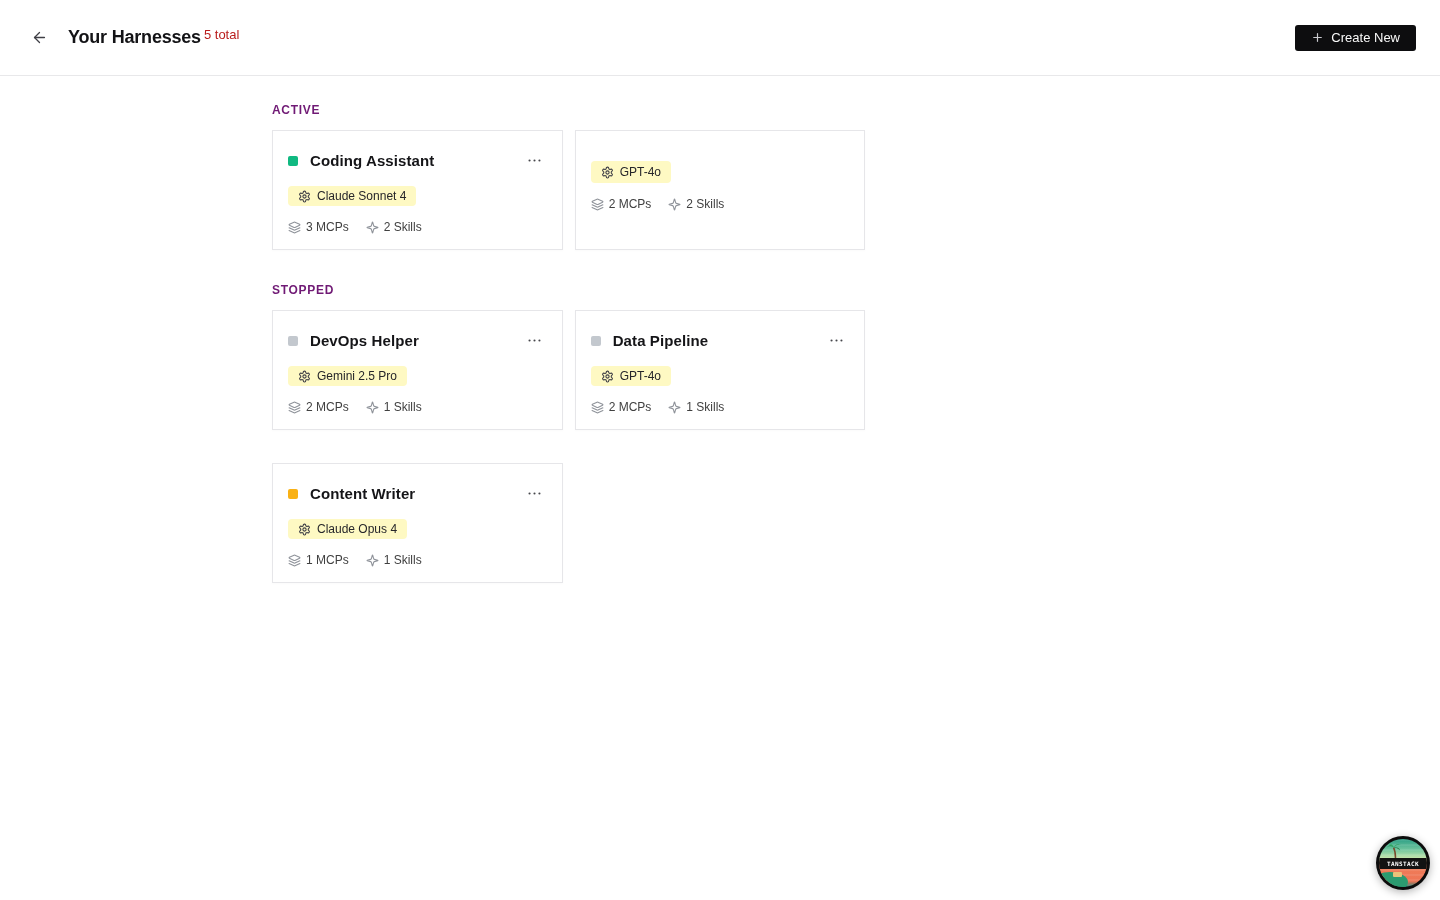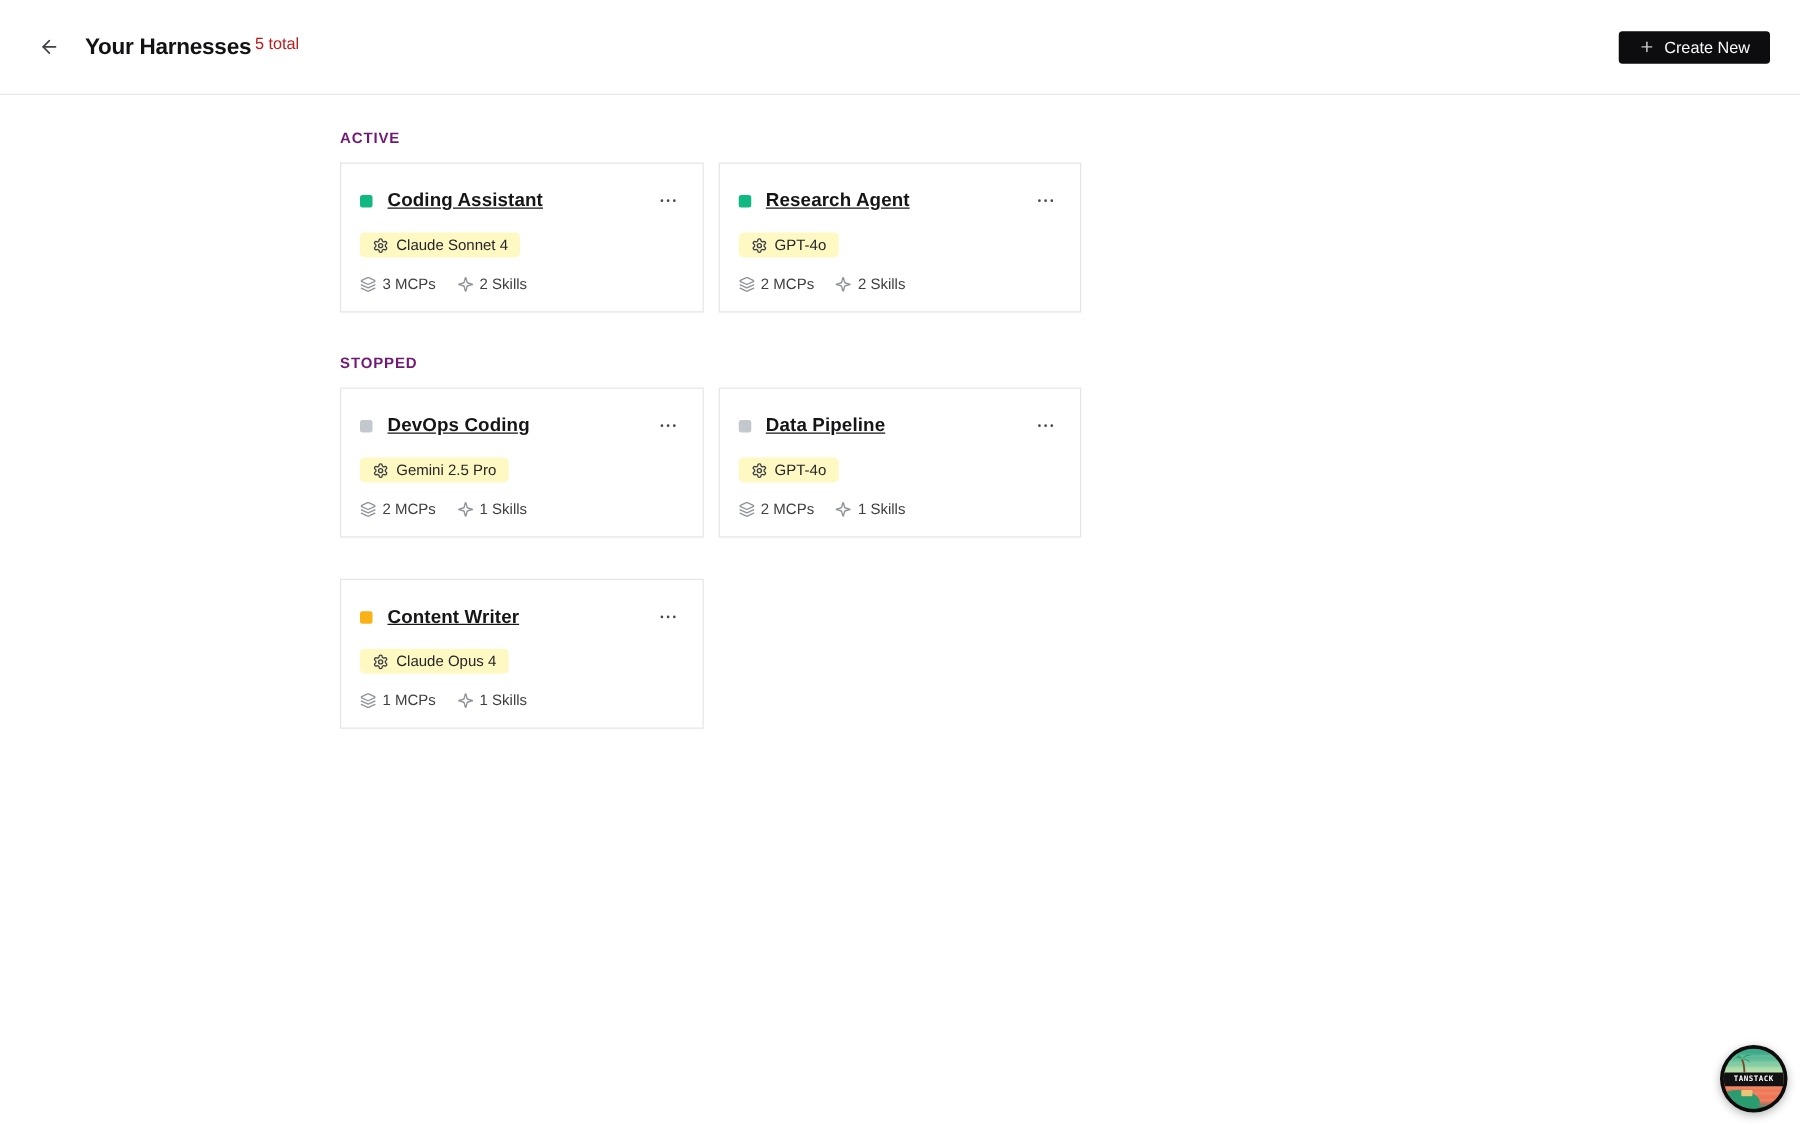--- a/index.html
+++ b/index.html
@@ -46,21 +46,21 @@
     letter-spacing:0.7px; margin-bottom:13px;
   }
   .cards-grid{ display:grid; grid-template-columns:repeat(3,1fr); gap:12px; }
 
   .card{
     background:#fff; border:1px solid #e6e6e9;
     height:120px; padding:15px;
     display:flex; flex-direction:column;
     box-shadow:0 1px 2px rgba(0,0,0,0.02);
   }
-  .card-head{ display:flex; align-items:center; gap:12px; margin-top:4px;text-decoration:underline; }
+  .card-head{ display:flex; align-items:center; gap:12px; margin-top:4px; }
   .status-dot{ width:10px; height:10px; border-radius:2px; flex:none; }
   .status-dot[data-status="active"]{ background:#10b981; }
   .status-dot[data-status="stopped"]{ background:#c3c8ce; }
   .status-dot[data-status="draft"]{ background:#f9b115; }
   .card-title{ font-size:15px; font-weight:600; color:#151518; flex:1; letter-spacing:0.1px; }
   .menu-btn{
     background:none; border:none; cursor:pointer;
     color:#46474c; padding:2px; display:flex; margin-right:2px;
   }
   .model-badge{
@@ -172,31 +172,20 @@
           <span class="meta-item">
             <svg width="13" height="13" viewBox="0 0 24 24" fill="none" stroke="currentColor" stroke-width="2" stroke-linecap="round" stroke-linejoin="round">
                 <path d="M9.937 15.5A2 2 0 0 0 8.5 14.063l-6.135-1.582a.5.5 0 0 1 0-.962L8.5 9.936A2 2 0 0 0 9.937 8.5l1.582-6.135a.5.5 0 0 1 .963 0L14.063 8.5A2 2 0 0 0 15.5 9.937l6.135 1.581a.5.5 0 0 1 0 .964L15.5 14.063a2 2 0 0 0-1.437 1.437l-1.582 6.135a.5.5 0 0 1-.963 0z"></path>
               </svg>
             <span>2 Skills</span>
           </span>
         </div>
       </div>
 
       <div class="card">
-        <div class="card-head">
-          <span class="status-dot" data-status="active"></span>
-          <span class="card-title">Research Agent</span>
-          <button class="menu-btn">
-            <svg width="17" height="17" viewBox="0 0 24 24" fill="currentColor">
-                <circle cx="5" cy="12" r="1.5"></circle>
-                <circle cx="12" cy="12" r="1.5"></circle>
-                <circle cx="19" cy="12" r="1.5"></circle>
-              </svg>
-          </button>
-        </div>
         <div class="model-badge">
           <svg width="13" height="13" viewBox="0 0 24 24" fill="none" stroke="currentColor" stroke-width="2" stroke-linecap="round" stroke-linejoin="round">
               <path d="M12.22 2h-.44a2 2 0 0 0-2 2v.18a2 2 0 0 1-1 1.73l-.43.25a2 2 0 0 1-2 0l-.15-.08a2 2 0 0 0-2.73.73l-.22.38a2 2 0 0 0 .73 2.73l.15.1a2 2 0 0 1 1 1.72v.51a2 2 0 0 1-1 1.74l-.15.09a2 2 0 0 0-.73 2.73l.22.38a2 2 0 0 0 2.73.73l.15-.08a2 2 0 0 1 2 0l.43.25a2 2 0 0 1 1 1.73V20a2 2 0 0 0 2 2h.44a2 2 0 0 0 2-2v-.18a2 2 0 0 1 1-1.73l.43-.25a2 2 0 0 1 2 0l.15.08a2 2 0 0 0 2.73-.73l.22-.39a2 2 0 0 0-.73-2.73l-.15-.08a2 2 0 0 1-1-1.74v-.5a2 2 0 0 1 1-1.74l.15-.09a2 2 0 0 0 .73-2.73l-.22-.38a2 2 0 0 0-2.73-.73l-.15.08a2 2 0 0 1-2 0l-.43-.25a2 2 0 0 1-1-1.73V4a2 2 0 0 0-2-2z"></path>
               <circle cx="12" cy="12" r="3"></circle>
             </svg>
           <span>GPT-4o</span>
         </div>
         <div class="card-meta">
           <span class="meta-item">
             <svg width="13" height="13" viewBox="0 0 24 24" fill="none" stroke="currentColor" stroke-width="2" stroke-linecap="round" stroke-linejoin="round">
@@ -218,21 +207,21 @@
     </div>
   </section>
 
   <section class="section">
     <div class="section-label">STOPPED</div>
     <div class="cards-grid">
 
       <div class="card">
         <div class="card-head">
           <span class="status-dot" data-status="stopped"></span>
-          <span class="card-title">DevOps Coding</span>
+          <span class="card-title">DevOps Helper</span>
           <button class="menu-btn">
             <svg width="17" height="17" viewBox="0 0 24 24" fill="currentColor">
                 <circle cx="5" cy="12" r="1.5"></circle>
                 <circle cx="12" cy="12" r="1.5"></circle>
                 <circle cx="19" cy="12" r="1.5"></circle>
               </svg>
           </button>
         </div>
         <div class="model-badge">
           <svg width="13" height="13" viewBox="0 0 24 24" fill="none" stroke="currentColor" stroke-width="2" stroke-linecap="round" stroke-linejoin="round">

